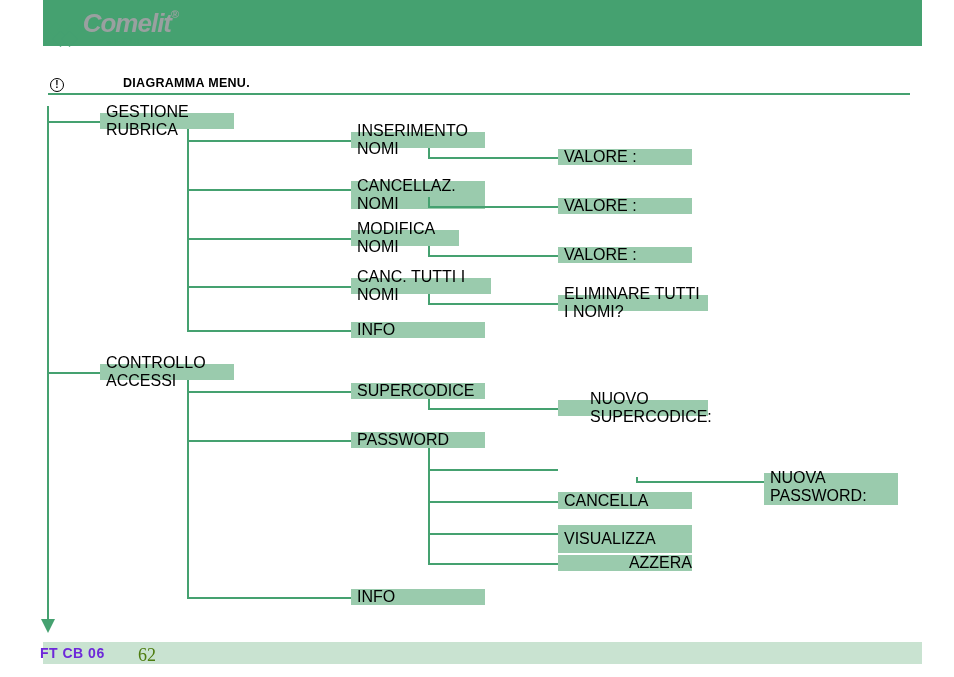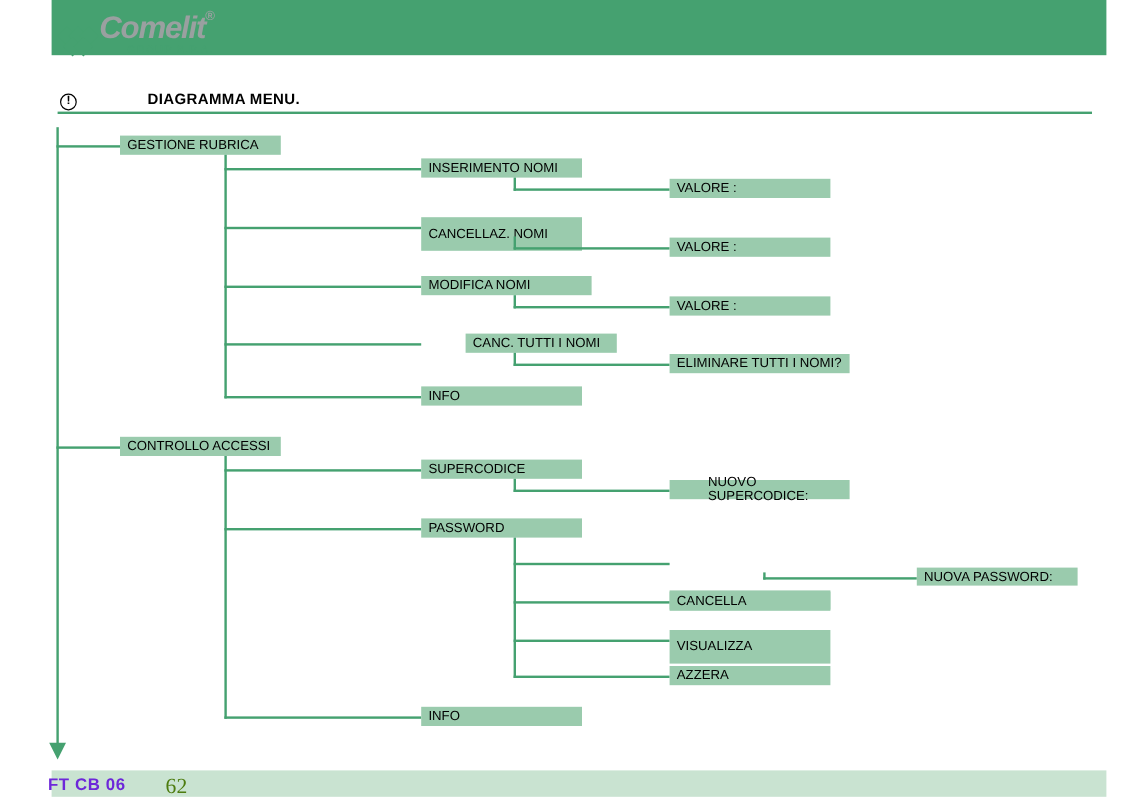--- a/index.html
+++ b/index.html
@@ -83,21 +83,21 @@
     top: 93px;
     left: 48px;
     right: 44px;
     height: 2px;
     background: #45a170;
   }
   
   .node {
     position: absolute;
     background: #9acbad;
-    font-size: 11px;
+    font-size: 16px;
     color: #000;
     padding-left: 6px;
     box-sizing: border-box;
     display: flex;
     align-items: center;
   }
   
   .ln {
     position: absolute;
     background: #45a170;
@@ -186,24 +186,24 @@
   <div class="ln" style="left:187px; top:238px; width:164px; height:2px;"></div>
   <div class="ln" style="left:187px; top:286px; width:164px; height:2px;"></div>
   <div class="ln" style="left:187px; top:330px; width:164px; height:2px;"></div>
 
   <div class="node" style="left:351px; top:132px; width:134px; height:16px;">
       <span>INSERIMENTO NOMI</span>
     </div>
   <div class="node" style="left:351px; top:181px; width:134px; height:28px;">
       <span>CANCELLAZ. NOMI</span>
     </div>
-  <div class="node" style="left:351px; top:230px; width:142px; height:16px;">
+  <div class="node" style="left:351px; top:230px; width:108px; height:16px;">
       <span>MODIFICA NOMI</span>
     </div>
-  <div class="node" style="left:351px; top:278px; width:126px; height:16px;margin-left:37px;">
+  <div class="node" style="left:351px; top:278px; width:140px; height:16px;">
       <span>CANC. TUTTI I NOMI</span>
     </div>
   <div class="node" style="left:351px; top:322px; width:134px; height:16px;">
       <span>INFO</span>
     </div>
 
   <div class="ln" style="left:428px; top:148px; width:2px; height:11px;"></div>
   <div class="ln" style="left:428px; top:157px; width:130px; height:2px;"></div>
   <div class="node" style="left:558px; top:149px; width:134px; height:16px;">
       <span>VALORE :</span>
@@ -250,36 +250,36 @@
 
   <div class="ln" style="left:428px; top:448px; width:2px; height:117px;"></div>
 
   <div class="ln" style="left:428px; top:469px; width:130px; height:2px;"></div>
   <div class="node" style="left:558px; top:475px; width:134px; height:16px;margin-top:17px;">
       <span>INSERISCI</span>
     </div>
 
   <div class="ln" style="left:636px; top:477px; width:2px; height:6px;"></div>
   <div class="ln" style="left:636px; top:481px; width:128px; height:2px;"></div>
-  <div class="node" style="left:764px; top:473px; width:134px; height:15px;">
+  <div class="node" style="left:764px; top:473px; width:134px; height:32px;align-items:flex-end;">
       <span>NUOVA PASSWORD:</span>
     </div>
 
   <div class="ln" style="left:428px; top:501px; width:130px; height:2px;"></div>
   <div class="node" style="left:558px; top:493px; width:134px; height:16px;">
       <span>CANCELLA</span>
     </div>
 
   <div class="ln" style="left:428px; top:533px; width:130px; height:2px;"></div>
   <div class="node" style="left:558px; top:525px; width:134px; height:28px;">
       <span>VISUALIZZA</span>
     </div>
 
   <div class="ln" style="left:428px; top:563px; width:130px; height:2px;"></div>
-  <div class="node" style="left:558px; top:555px; width:134px; height:16px;">
+  <div class="node" style="left:558px; top:555px; width:134px; height:16px;justify-content:flex-end;">
       <span>AZZERA</span>
     </div>
 
   <div class="footer-bar"></div>
   <div class="footer-code">FT CB 06</div>
   <div class="footer-page">62</div>
 
 </div>
 
 </body></html>

